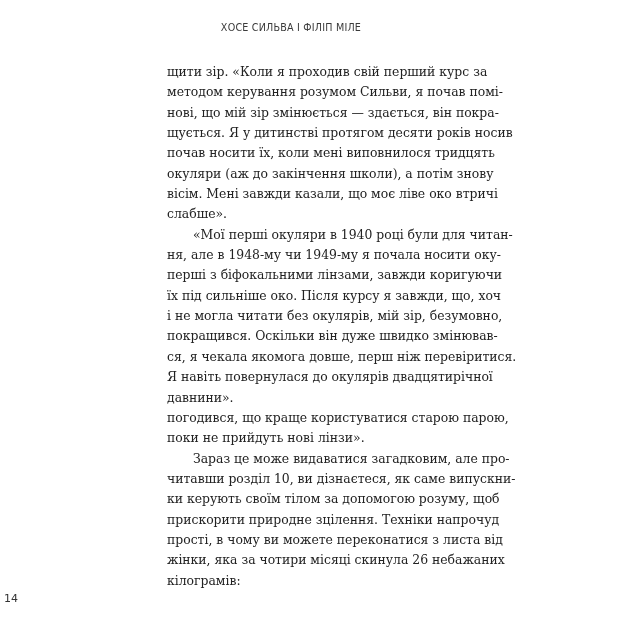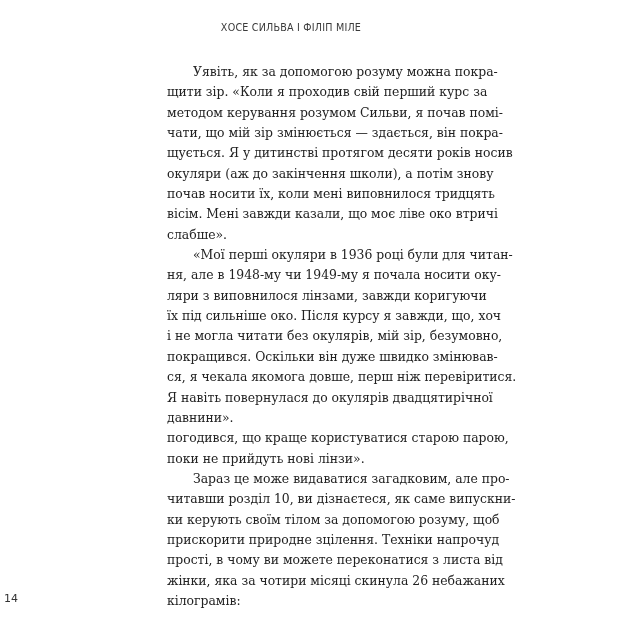--- a/index.html
+++ b/index.html
@@ -22,34 +22,33 @@
     font-family: "DejaVu Sans", sans-serif; font-size: 11px; color: #333333;
   }
 </style>
 </head>
 <body>
 
 <div class="header">ХОСЕ СИЛЬВА І ФІЛІП МІЛЕ</div>
 
 <div class="body-text">
   <div>
-    <span class="line indent">Уявіть, як за допомогою розуму можна покра-</span>
     <span class="line">щити зір. «Коли я проходив свій перший курс за</span>
     <span class="line">методом керування розумом Сильви, я почав помі-</span>
-    <span class="line">чати, що мій зір змінюється — здається, він покра-</span>
+    <span class="line">нові, що мій зір змінюється — здається, він покра-</span>
     <span class="line">щується. Я у дитинстві протягом десяти років носив</span>
+    <span class="line">почав носити їх, коли мені виповнилося тридцять</span>
     <span class="line">окуляри (аж до закінчення школи), а потім знову</span>
-    <span class="line">почав носити їх, коли мені виповнилося тридцять</span>
     <span class="line">вісім. Мені завжди казали, що моє ліве око втричі</span>
     <span class="line last">слабше».</span>
   </div>
   <div>
-    <span class="line indent">«Мої перші окуляри в 1936 році були для читан-</span>
+    <span class="line indent">«Мої перші окуляри в 1940 році були для читан-</span>
     <span class="line">ня, але в 1948-му чи 1949-му я почала носити оку-</span>
-    <span class="line">ляри з виповнилося лінзами, завжди коригуючи</span>
+    <span class="line">перші з біфокальними лінзами, завжди коригуючи</span>
     <span class="line">їх під сильніше око. Після курсу я завжди, що, хоч</span>
     <span class="line">і не могла читати без окулярів, мій зір, безумовно,</span>
     <span class="line">покращився. Оскільки він дуже швидко змінював-</span>
     <span class="line">ся, я чекала якомога довше, перш ніж перевіритися.</span>
     <span class="line">Я навіть повернулася до окулярів двадцятирічної</span>
     <span class="line last">давнини».</span>
   </div>
   <div>
     <span class="line">погодився, що краще користуватися старою парою,</span>
     <span class="line last">поки не прийдуть нові лінзи».</span>

